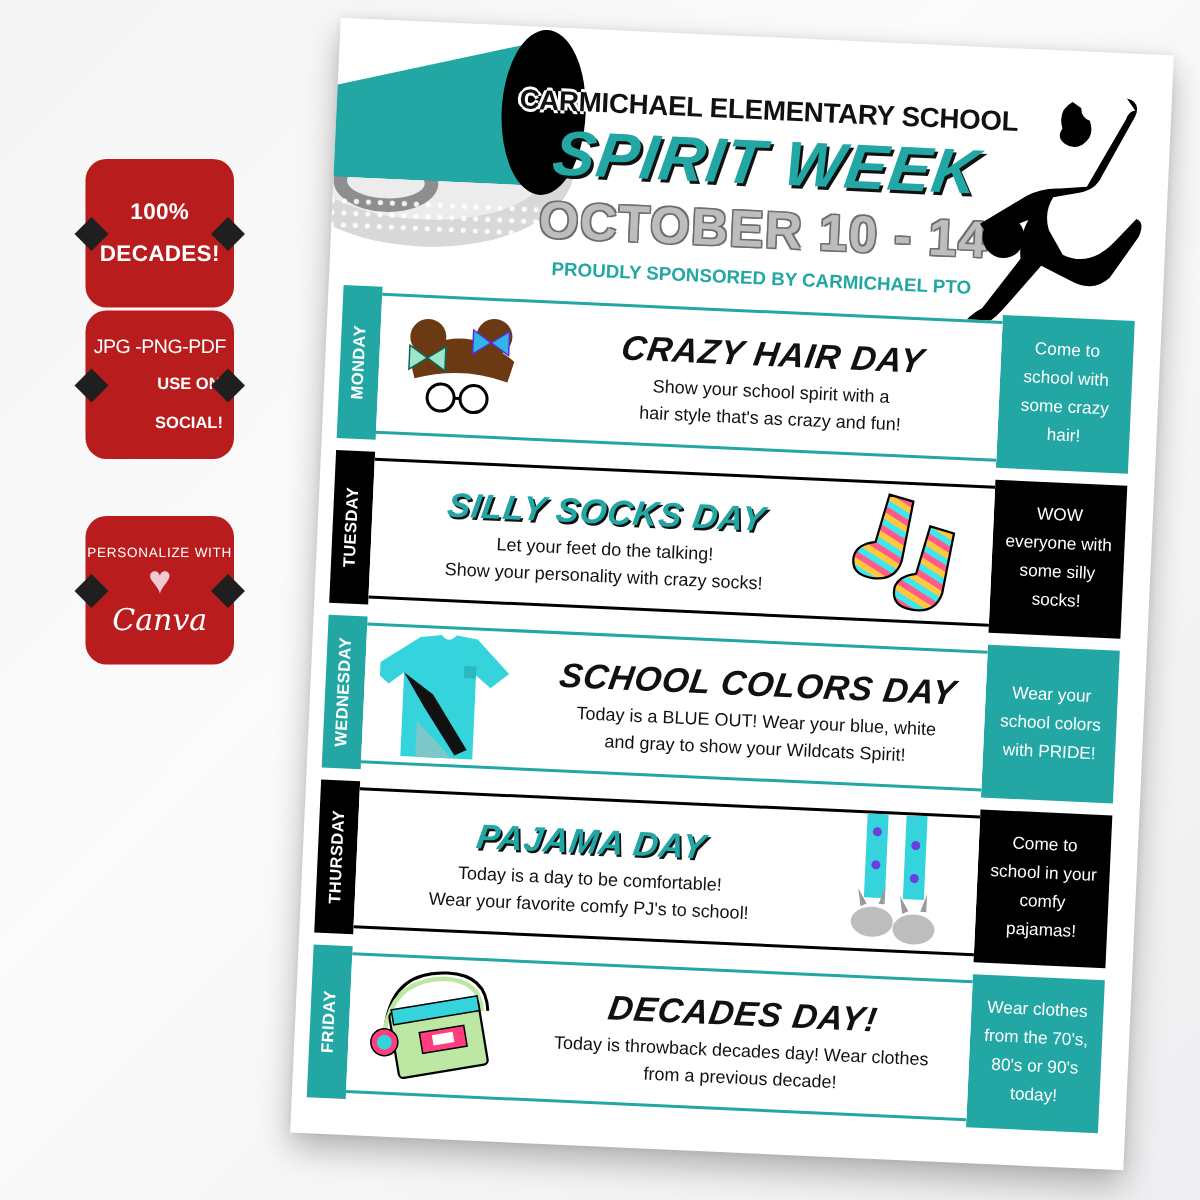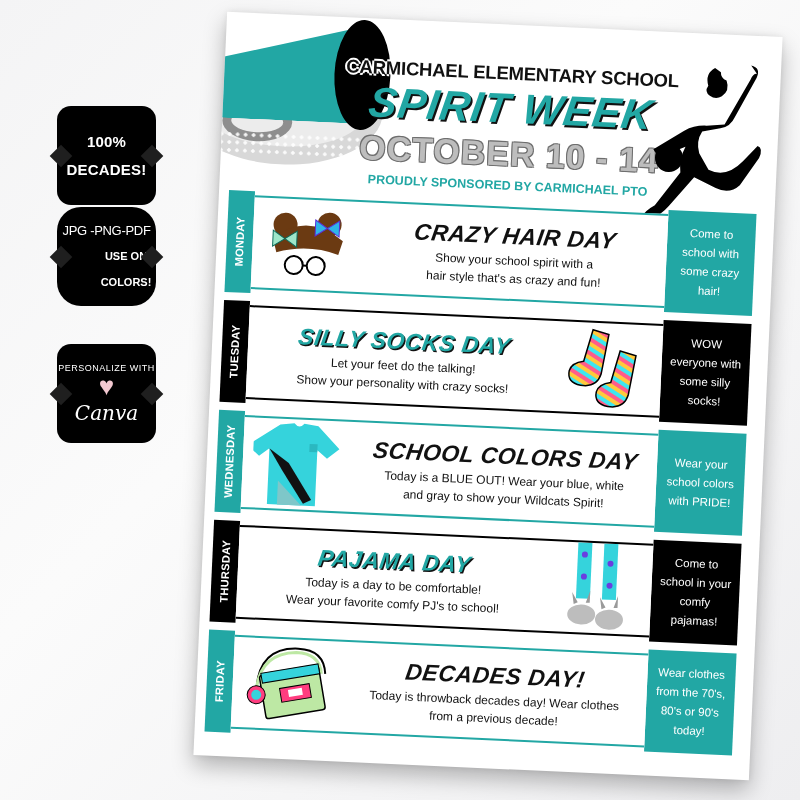--- a/index.html
+++ b/index.html
@@ -5,21 +5,21 @@
   * { box-sizing: border-box; margin: 0; padding: 0; }
   html, body { width: 800px; height: 800px; overflow: hidden; }
   body {
     background: linear-gradient(135deg, #f4f4f5 0%, #fbfbfb 40%, #eeeef0 100%);
     font-family: "Liberation Sans", sans-serif;
     position: relative;
   }
   
   .badge {
     position: absolute; left: 57px; width: 99px; height: 99px;
-    background: #000000; border-radius: 14px; color: #fff;
+    background: #b91c1c; border-radius: 14px; color: #fff;
     display: flex; flex-direction: column; align-items: center; justify-content: center;
     text-align: center;
   }
   .badge::before, .badge::after {
     content: ""; position: absolute; top: 50%; width: 10px; height: 24px;
     background: #1f1f1f; transform: translateY(-50%) rotate(45deg);
   }
   .badge::before { left: -4px; width: 16px; height: 16px; }
   .badge::after { right: -4px; width: 16px; height: 16px; }
   .badge .b1 { font-weight: bold; font-size: 15px; line-height: 28px; letter-spacing: 0.2px; }
@@ -119,24 +119,24 @@
   .ttl.tealtxt { color: #22a7a4; text-shadow: 1.5px 1.5px 0 #111; }
   .txt .desc { font-size: 12px; line-height: 16px; color: #111; margin-top: 2px; }
 </style>
 </head>
 <body>
 
 <div class="badge" style="top:106px;">
   <div class="b1">100%</div>
   <div class="b1">DECADES!</div>
 </div>
-<div class="badge" style="top:207px;border-radius:24px;">
+<div class="badge" style="top:207px;">
   <div class="thin">JPG -PNG-PDF</div>
   <div class="b2">USE ON</div>
-  <div class="b2">COLORS!</div>
+  <div class="b2">SOCIAL!</div>
 </div>
 <div class="badge" style="top:344px;">
   <div class="arc">PERSONALIZE WITH</div>
   <div class="heart">♥</div>
   <div class="canva">Canva</div>
 </div>
 
 <div class="poster-wrap">
   <div class="poster">
     <div class="megaphone-ring"></div>

